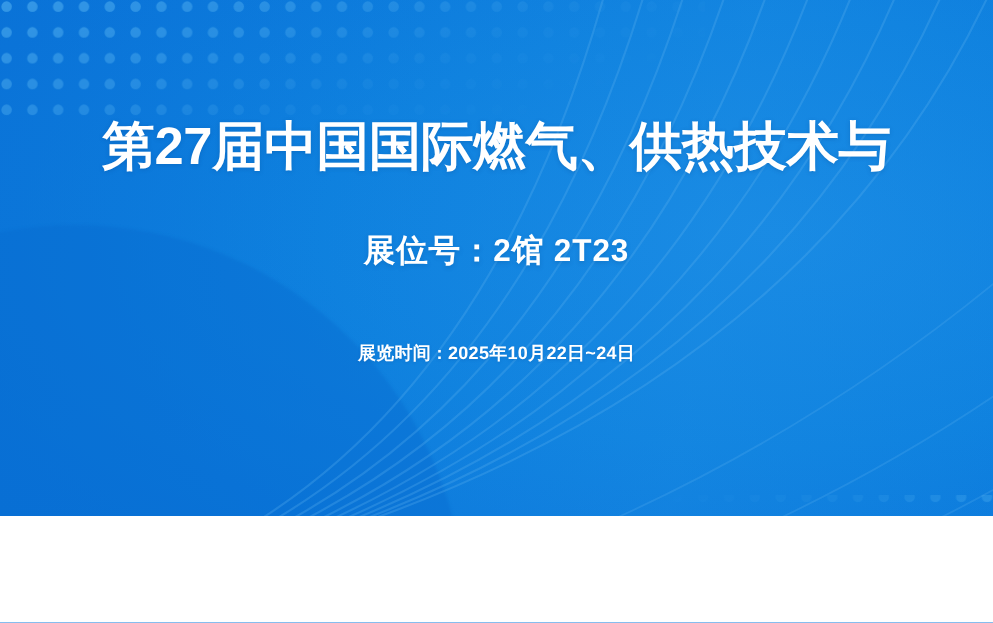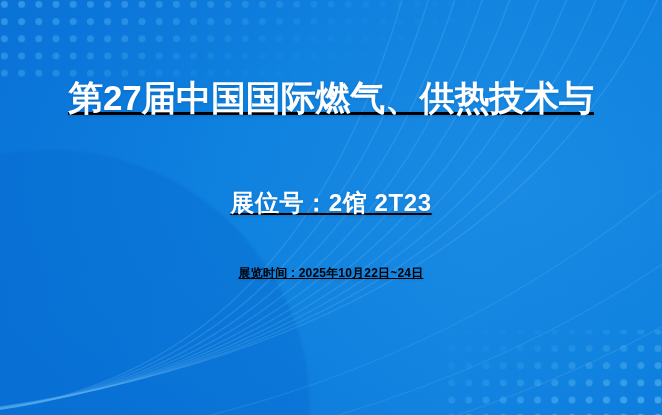--- a/index.html
+++ b/index.html
@@ -4,25 +4,24 @@
 <title>Exhibition Banner</title>
 <style>
   html, body {
     margin: 0;
     padding: 0;
     background: #ffffff;
   }
   #banner {
     position: relative;
     width: 662px;
-    height: 415px;
+    height: 344px;
     overflow: hidden;
     font-family: "Liberation Sans", "DejaVu Sans", sans-serif;
     background: #0c7add;
-    text-decoration: underline;
   }
   
   .bg-base {
     position: absolute;
     inset: 0;
     background:
       radial-gradient(120% 110% at 78% 45%, #1789e3 0%, #0f82df 38%, #0b76db 72%, #0a72d8 100%);
   }
   .bg-sheen {
     position: absolute;
@@ -70,30 +69,30 @@
     line-height: 47px;
     letter-spacing: 0.5px;
     text-shadow: 0 1px 3px rgba(4,70,140,0.28);
   }
   .title .line {
     display: block;
     white-space: nowrap;
   }
   .title .line.l1 { letter-spacing: -0.2px; }
   .booth {
-    margin-top: 66px;
+    margin-top: 32px;
     color: #ffffff;
-    font-size: 24px;
+    font-size: 21px;
     font-weight: bold;
     letter-spacing: 0.6px;
     text-shadow: 0 1px 3px rgba(4,70,140,0.25);
   }
   .footer {
     margin-top: 46px;
-    color: #000000;
+    color: #ffffff;
     font-size: 12px;
     font-weight: bold;
     letter-spacing: 0.2px;
     display: flex;
     gap: 26px;
     text-shadow: 0 1px 2px rgba(4,70,140,0.22);
   }
   .footer span { white-space: nowrap; }
 </style>
 </head>

